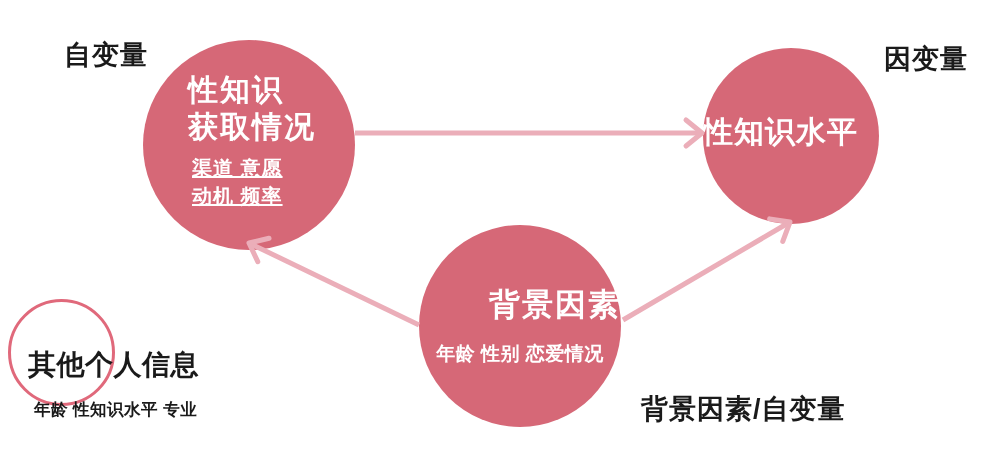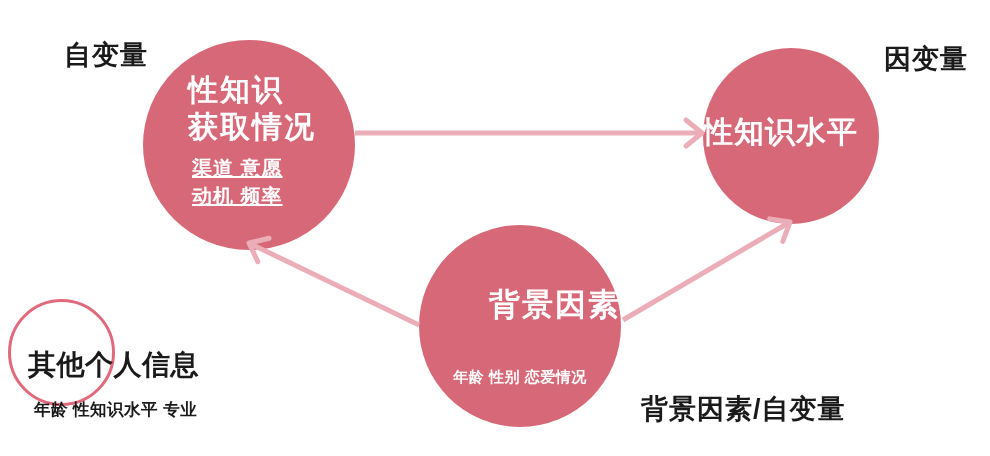--- a/index.html
+++ b/index.html
@@ -36,21 +36,21 @@
     display:flex;align-items:center;justify-content:flex-start;
     font-size:30px;font-weight:700;letter-spacing:1px;padding-bottom:7px;
   }
   .node-background{left:419px;top:225px;width:202px;height:202px;}
   .bg-title{
     position:absolute;top:59px;left:0;width:100%;text-align:right;
     font-size:31px;font-weight:700;letter-spacing:2px;
   }
   .bg-detail{
     position:absolute;top:116px;left:0;width:100%;text-align:center;
-    font-size:15px;font-weight:700;letter-spacing:0.5px;margin-top:27px;
+    font-size:19px;font-weight:700;letter-spacing:0.5px;
   }
   
   .ring{
     position:absolute;left:8px;top:299px;width:107px;height:107px;
     border:3px solid var(--ring);border-radius:50%;background:transparent;z-index:1;
   }
   
   .label{
     position:absolute;color:var(--label);font-weight:700;z-index:3;white-space:nowrap;
   }

